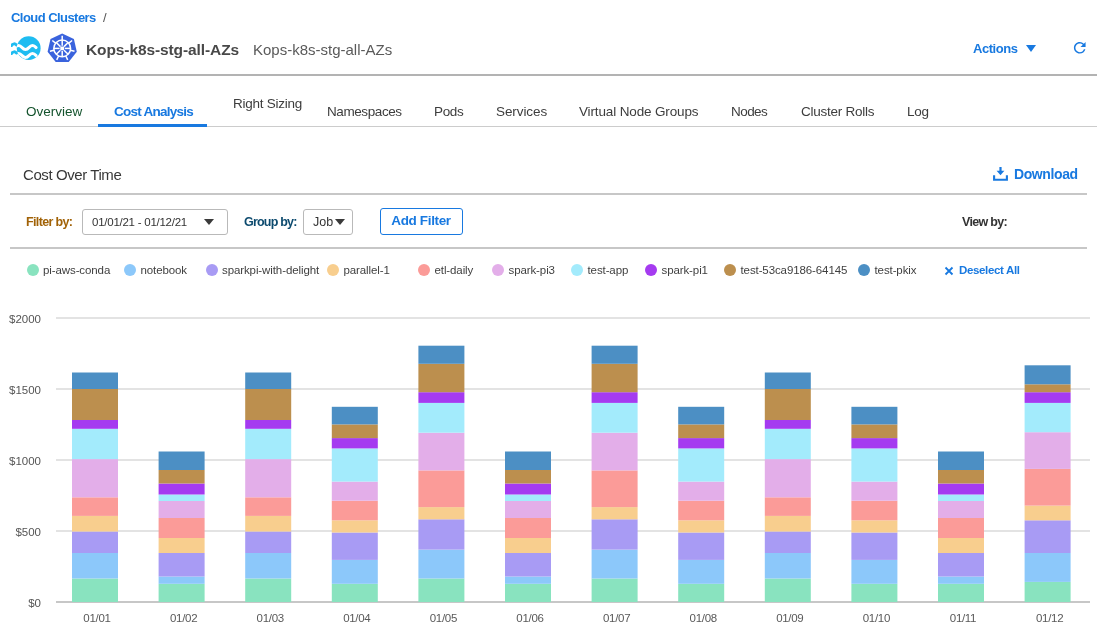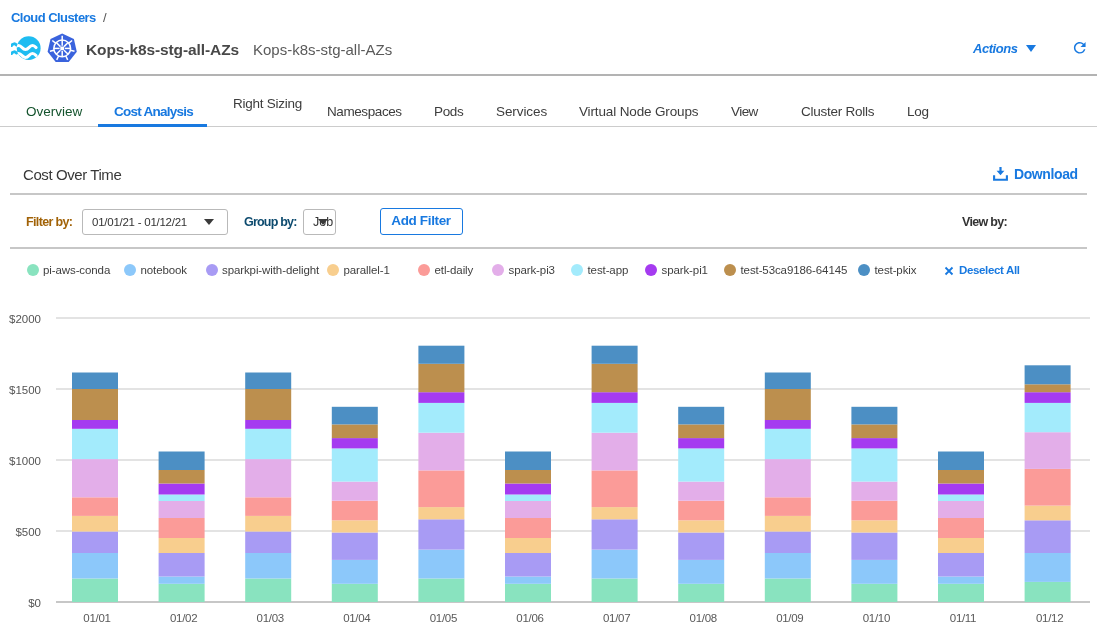--- a/index.html
+++ b/index.html
@@ -48,36 +48,36 @@
       <line x1="13.4" y1="17.2" x2="9.3" y2="21.3"></line>
       <line x1="12.6" y1="15.4" x2="6.8" y2="15.4"></line>
       <line x1="13.4" y1="13.6" x2="9.3" y2="9.5"></line>
   </g>
   <rect x="13.299999999999999" y="13.5" width="3.8" height="3.8" fill="#fff" transform="rotate(0 15.2 15.4)"></rect>
 </svg>
 
 <div class="abs" style="left:86px; top:41px; font-size:15.5px; letter-spacing:-0.1px; font-weight:bold; color:#484848;">Kops-k8s-stg-all-AZs</div>
 <div class="abs" style="left:253px; top:41px; font-size:15px; color:#5a5a5a;">Kops-k8s-stg-all-AZs</div>
 
-<div class="abs blue" style="left:973px; top:41px; font-size:13px; letter-spacing:-0.45px; font-weight:bold;font-style:italic;">Actions</div>
+<div class="abs blue" style="left:973px; top:41px; font-size:13px; letter-spacing:-0.45px; font-weight:bold;">Actions</div>
 <div class="abs" style="left:1026px; top:45px; width:0; height:0; border-left:5.5px solid transparent; border-right:5.5px solid transparent; border-top:7px solid #1879e0;"></div>
 <svg class="abs" style="left:1070.5px; top:39px;" width="17.5" height="17.5" viewBox="0 0 24 24">
   <path d="M17.65 6.35A7.96 7.96 0 0 0 12 4c-4.42 0-7.99 3.58-8 8s3.57 8 8 8c3.73 0 6.84-2.55 7.73-6h-2.08A5.99 5.99 0 0 1 12 18c-3.31 0-6-2.69-6-6s2.69-6 6-6c1.66 0 3.14.69 4.22 1.78L13 11h7V4l-2.35 2.35z" fill="#1879e0"></path>
 </svg>
 
 <div class="abs" style="left:0; top:74px; width:1097px; height:2px; background:#b3b3b3;"></div>
 
 <div class="abs" style="left:26px; top:104px; font-size:13.5px; color:#14532d; letter-spacing:0px;">Overview</div>
 <div class="abs blue" style="left:114px; top:104px; font-size:13.5px; font-weight:bold; letter-spacing:-0.75px;">Cost Analysis</div>
 <div class="abs" style="left:225px; top:96px; font-size:13.5px; color:#3d3d3d; letter-spacing:-0.26px;margin-left:8px;">Right Sizing</div>
 <div class="abs" style="left:327px; top:104px; font-size:13.5px; color:#3d3d3d; letter-spacing:-0.41px;">Namespaces</div>
 <div class="abs" style="left:434px; top:104px; font-size:13.5px; color:#3d3d3d; letter-spacing:-0.36px;">Pods</div>
 <div class="abs" style="left:496px; top:104px; font-size:13.5px; color:#3d3d3d; letter-spacing:-0.08px;">Services</div>
 <div class="abs" style="left:579px; top:104px; font-size:13.5px; color:#3d3d3d; letter-spacing:-0.14px;">Virtual Node Groups</div>
-<div class="abs" style="left:731px; top:104px; font-size:13.5px; color:#3d3d3d; letter-spacing:-0.55px;">View</div>
+<div class="abs" style="left:731px; top:104px; font-size:13.5px; color:#3d3d3d; letter-spacing:-0.55px;">Nodes</div>
 <div class="abs" style="left:801px; top:104px; font-size:13.5px; color:#3d3d3d; letter-spacing:-0.25px;">Cluster Rolls</div>
 <div class="abs" style="left:907px; top:104px; font-size:13.5px; color:#3d3d3d; letter-spacing:-0.3px;text-align:center;">Log</div>
 <div class="abs" style="left:0; top:126px; width:1097px; height:1px; background:#ccc;"></div>
 <div class="abs" style="left:98px; top:124px; width:109px; height:3px; background:#1879e0;"></div>
 
 <div class="abs" style="left:23px; top:166px; font-size:15px; letter-spacing:-0.42px; font-weight:normal; color:#383838;">Cost Over Time</div>
 <svg class="abs" style="left:993px; top:166.5px;" width="15" height="14" viewBox="0 0 15 14">
   <rect x="6.4" y="0" width="2.2" height="5.8" fill="#1879e0"></rect>
   <polygon points="3.6,3.8 11.4,3.8 7.5,8.2" fill="#1879e0"></polygon>
   <path d="M1.1 8.2 v4.5 h12.8 v-4.5" stroke="#1879e0" stroke-width="2.1" fill="none"></path>
@@ -85,21 +85,21 @@
 <div class="abs blue" style="left:1014px; top:166px; font-size:14px; letter-spacing:-0.4px; font-weight:bold;">Download</div>
 
 <div class="abs" style="left:10px; top:193px; width:1077px; height:1.5px; background:#c7c7c7;"></div>
 
 <div class="abs" style="left:26px; top:215px; font-size:12.5px; letter-spacing:-0.65px; font-weight:bold; color:#a16207;">Filter by:</div>
 <div class="sel" style="left:82px; top:209px; width:146px; height:26px;">
   <span style="font-size:11.5px; letter-spacing:-0.25px; color:#333; margin-left:9px;">01/01/21 - 01/12/21</span>
   <span class="caret" style="position:absolute; right:13px;"></span>
 </div>
 <div class="abs" style="left:244px; top:215px; font-size:12.5px; letter-spacing:-0.8px; font-weight:bold; color:#0c4a6e;">Group by:</div>
-<div class="sel" style="left:303px; top:209px; width:33px; height:26px;">
+<div class="sel" style="left:303px; top:209px; width:50px; height:26px;">
   <span style="font-size:12.5px; color:#333; margin-left:9px;">Job</span>
   <span class="caret" style="position:absolute; right:7px;"></span>
 </div>
 <div class="abs" style="left:379.5px; top:208px; width:83px; height:27px; border:1.5px solid #1879e0; border-radius:3px; text-align:center; line-height:24px; font-size:13.5px; letter-spacing:-0.35px; font-weight:bold; color:#1879e0;">Add Filter</div>
 <div class="abs" style="left:962px; top:215px; font-size:12.5px; letter-spacing:-0.7px; font-weight:bold; color:#333;">View by:</div>
 <div class="sel" style="left:1067px; top:209px; width:45px; height:26px;margin-left:48px;">
   <span style="font-size:12.5px; color:#333; margin-left:9px;">Day</span>
   <span class="caret" style="position:absolute; right:8px;"></span>
 </div>
 

